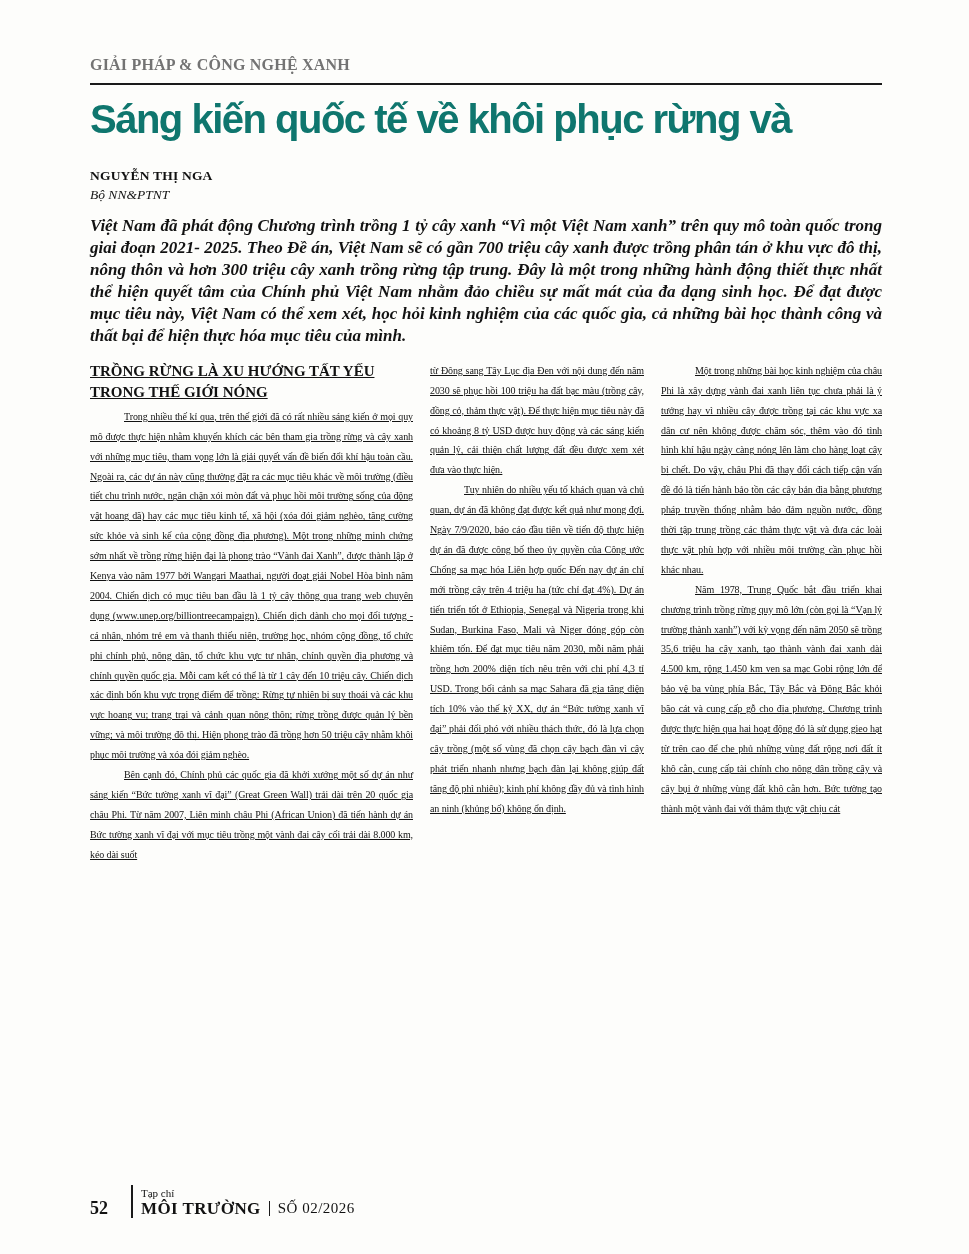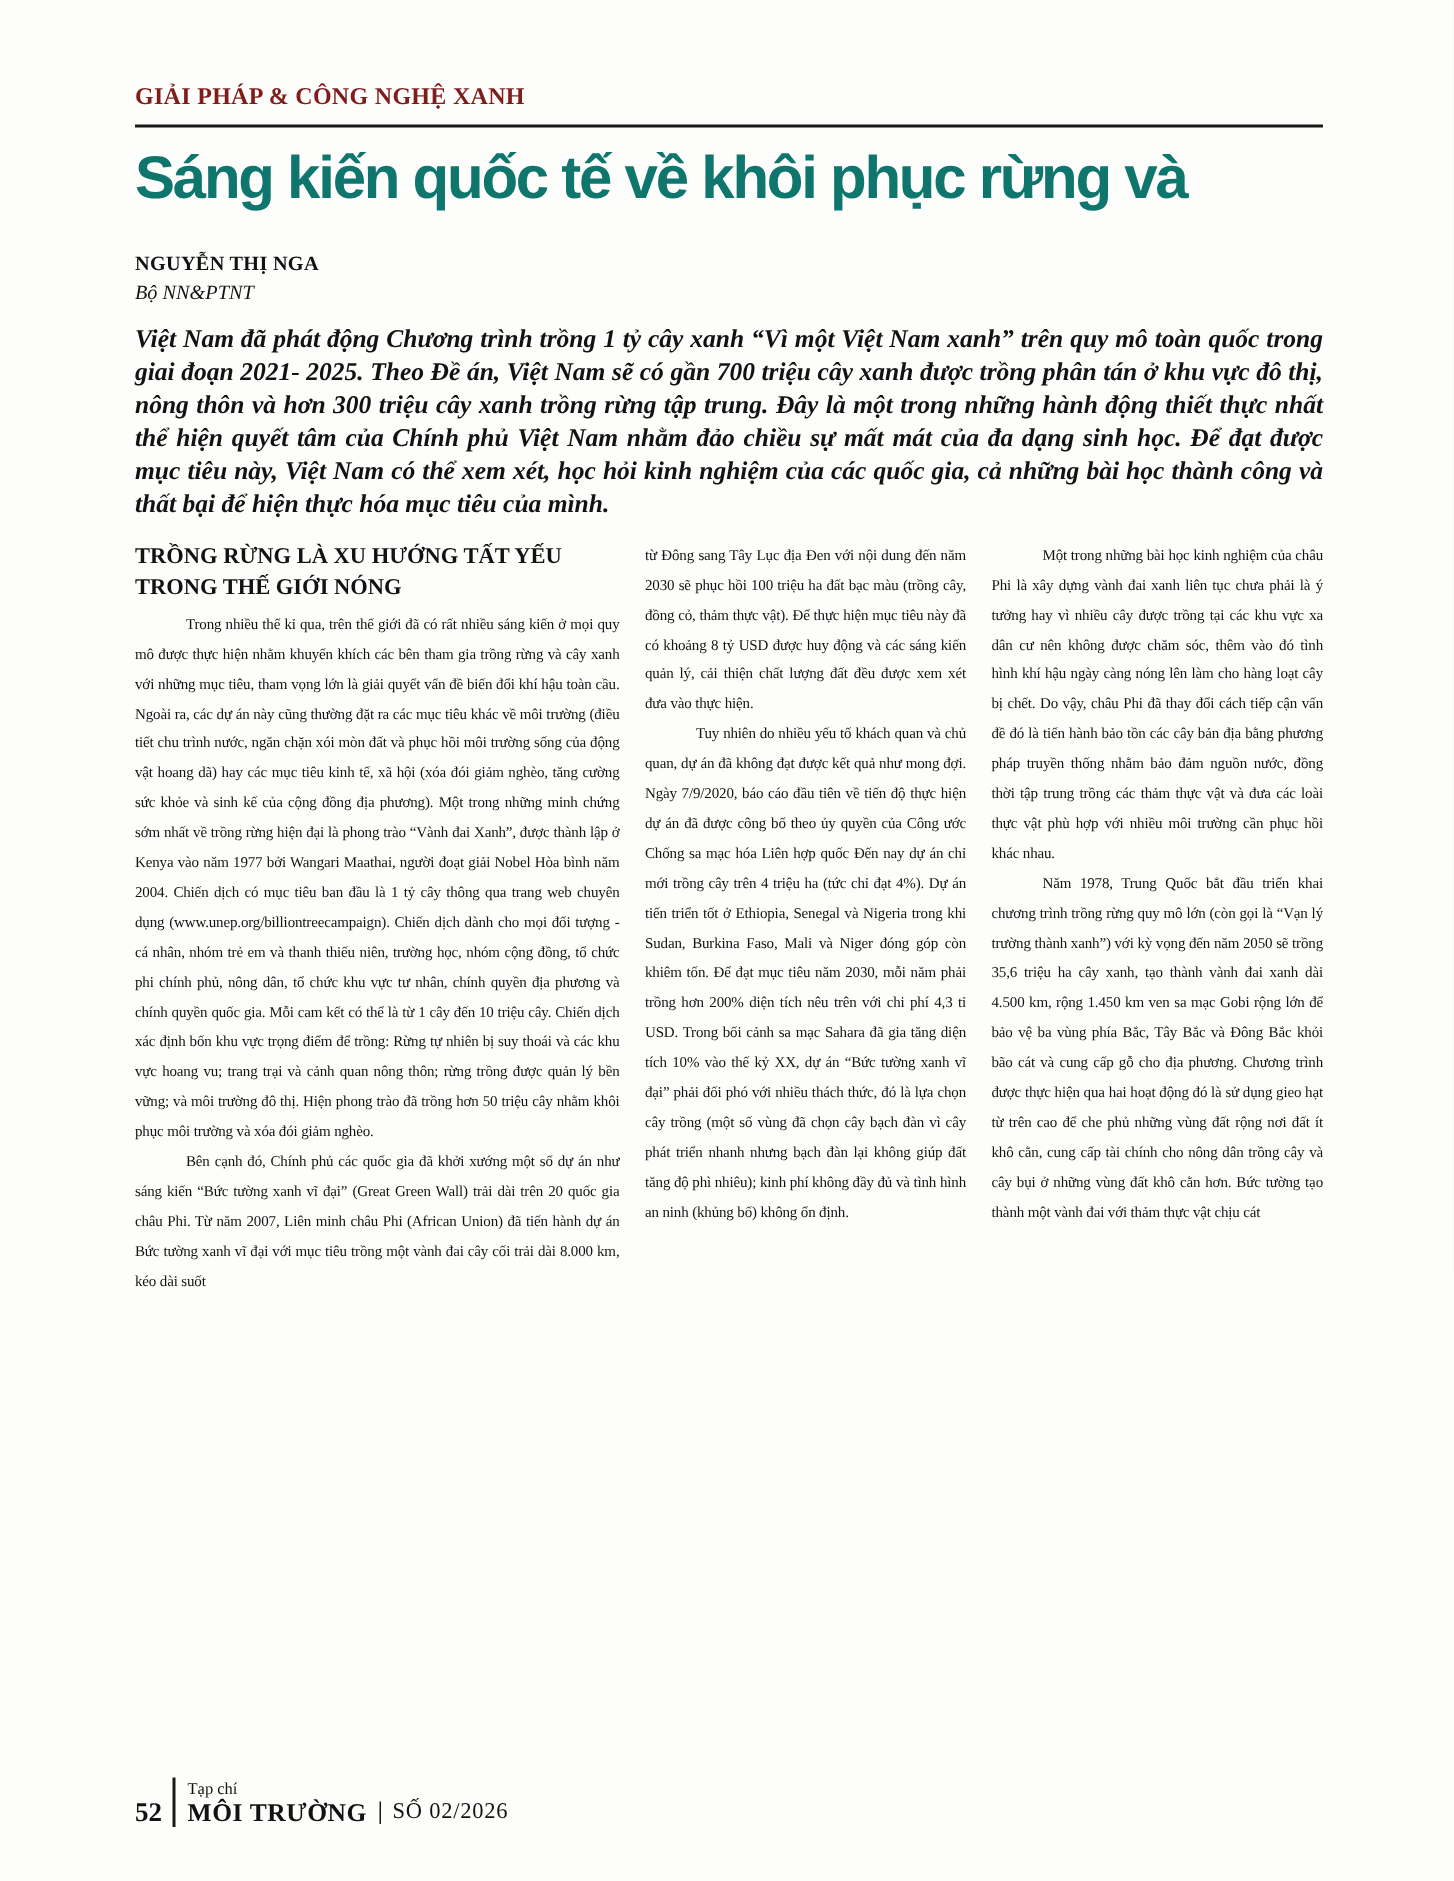--- a/index.html
+++ b/index.html
@@ -19,21 +19,21 @@
     position:absolute;
     left:90px; top:0;
     width:792px;
   }
   .kicker {
     margin-top:56px;
     font-family:"Liberation Serif", serif;
     font-weight:bold;
     font-size:16px;
     letter-spacing:0.2px;
-    color:#7f1d1d;
+    color:#737373;
   }
   .kicker-rule {
     margin-top:9px;
     height:2px;
     background:#1a1a1a;
     width:100%;
   }
   .article-title {
     margin-top:12px;
     font-family:"Liberation Sans", sans-serif;
@@ -63,21 +63,21 @@
     line-height:22px;
     text-align:justify;
   }
   .columns {
     margin-top:14px;
     display:flex;
     justify-content:space-between;
     height:782px;
     overflow:hidden;
   }
-  .col { text-align:justify; }
+  .col { text-align:justify;text-decoration:underline; }
   .col-1 { width:323px; }
   .col-2 { width:214px; }
   .col-3 { width:221px; }
   .section-heading {
     font-weight:bold;
     font-size:15px;
     line-height:21px;
     text-align:left;
     margin-bottom:4px;
   }
@@ -93,21 +93,21 @@
   .footer {
     position:absolute;
     left:90px; top:1185px;
     display:flex;
     align-items:flex-end;
   }
   .footer-pagenum {
     font-weight:bold;
     font-size:18px;
     line-height:18px;
-    padding-right:7px;
+    padding-right:23px;
     padding-bottom:1px;
   }
   .footer-bar {
     width:2px;
     background:#1a1a1a;
     height:33px;
     margin-right:8px;
   }
   .footer-journal-small {
     font-size:11px;

